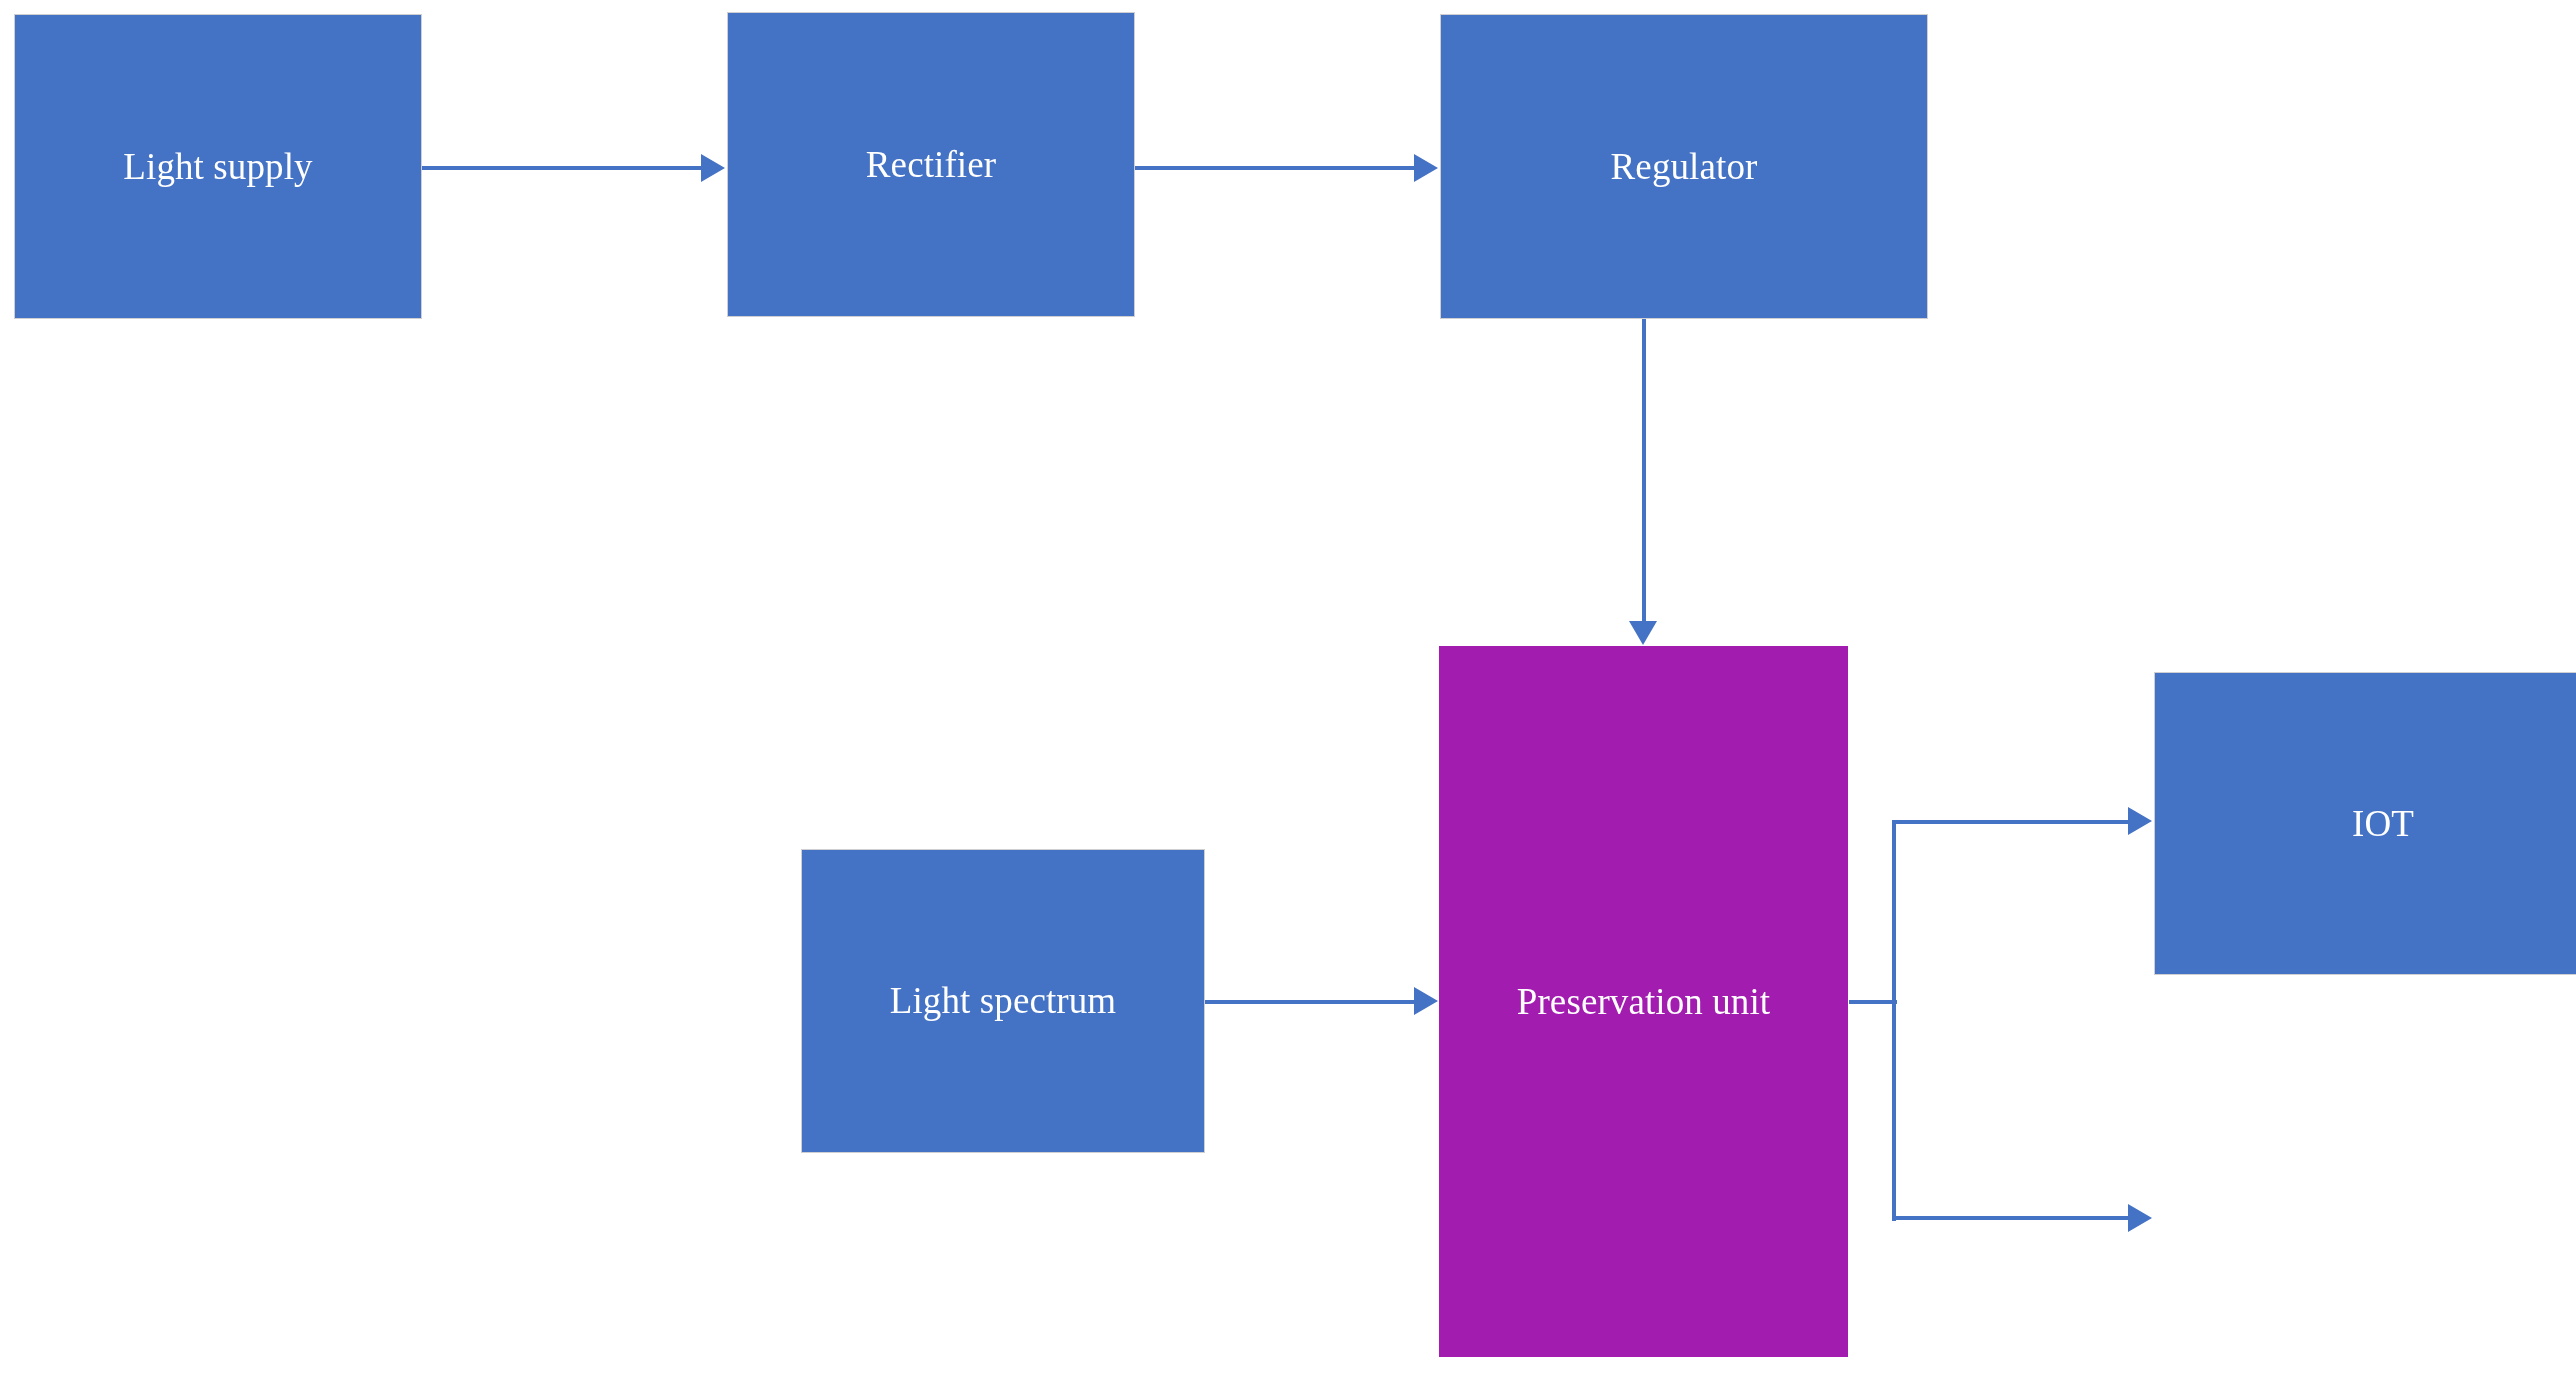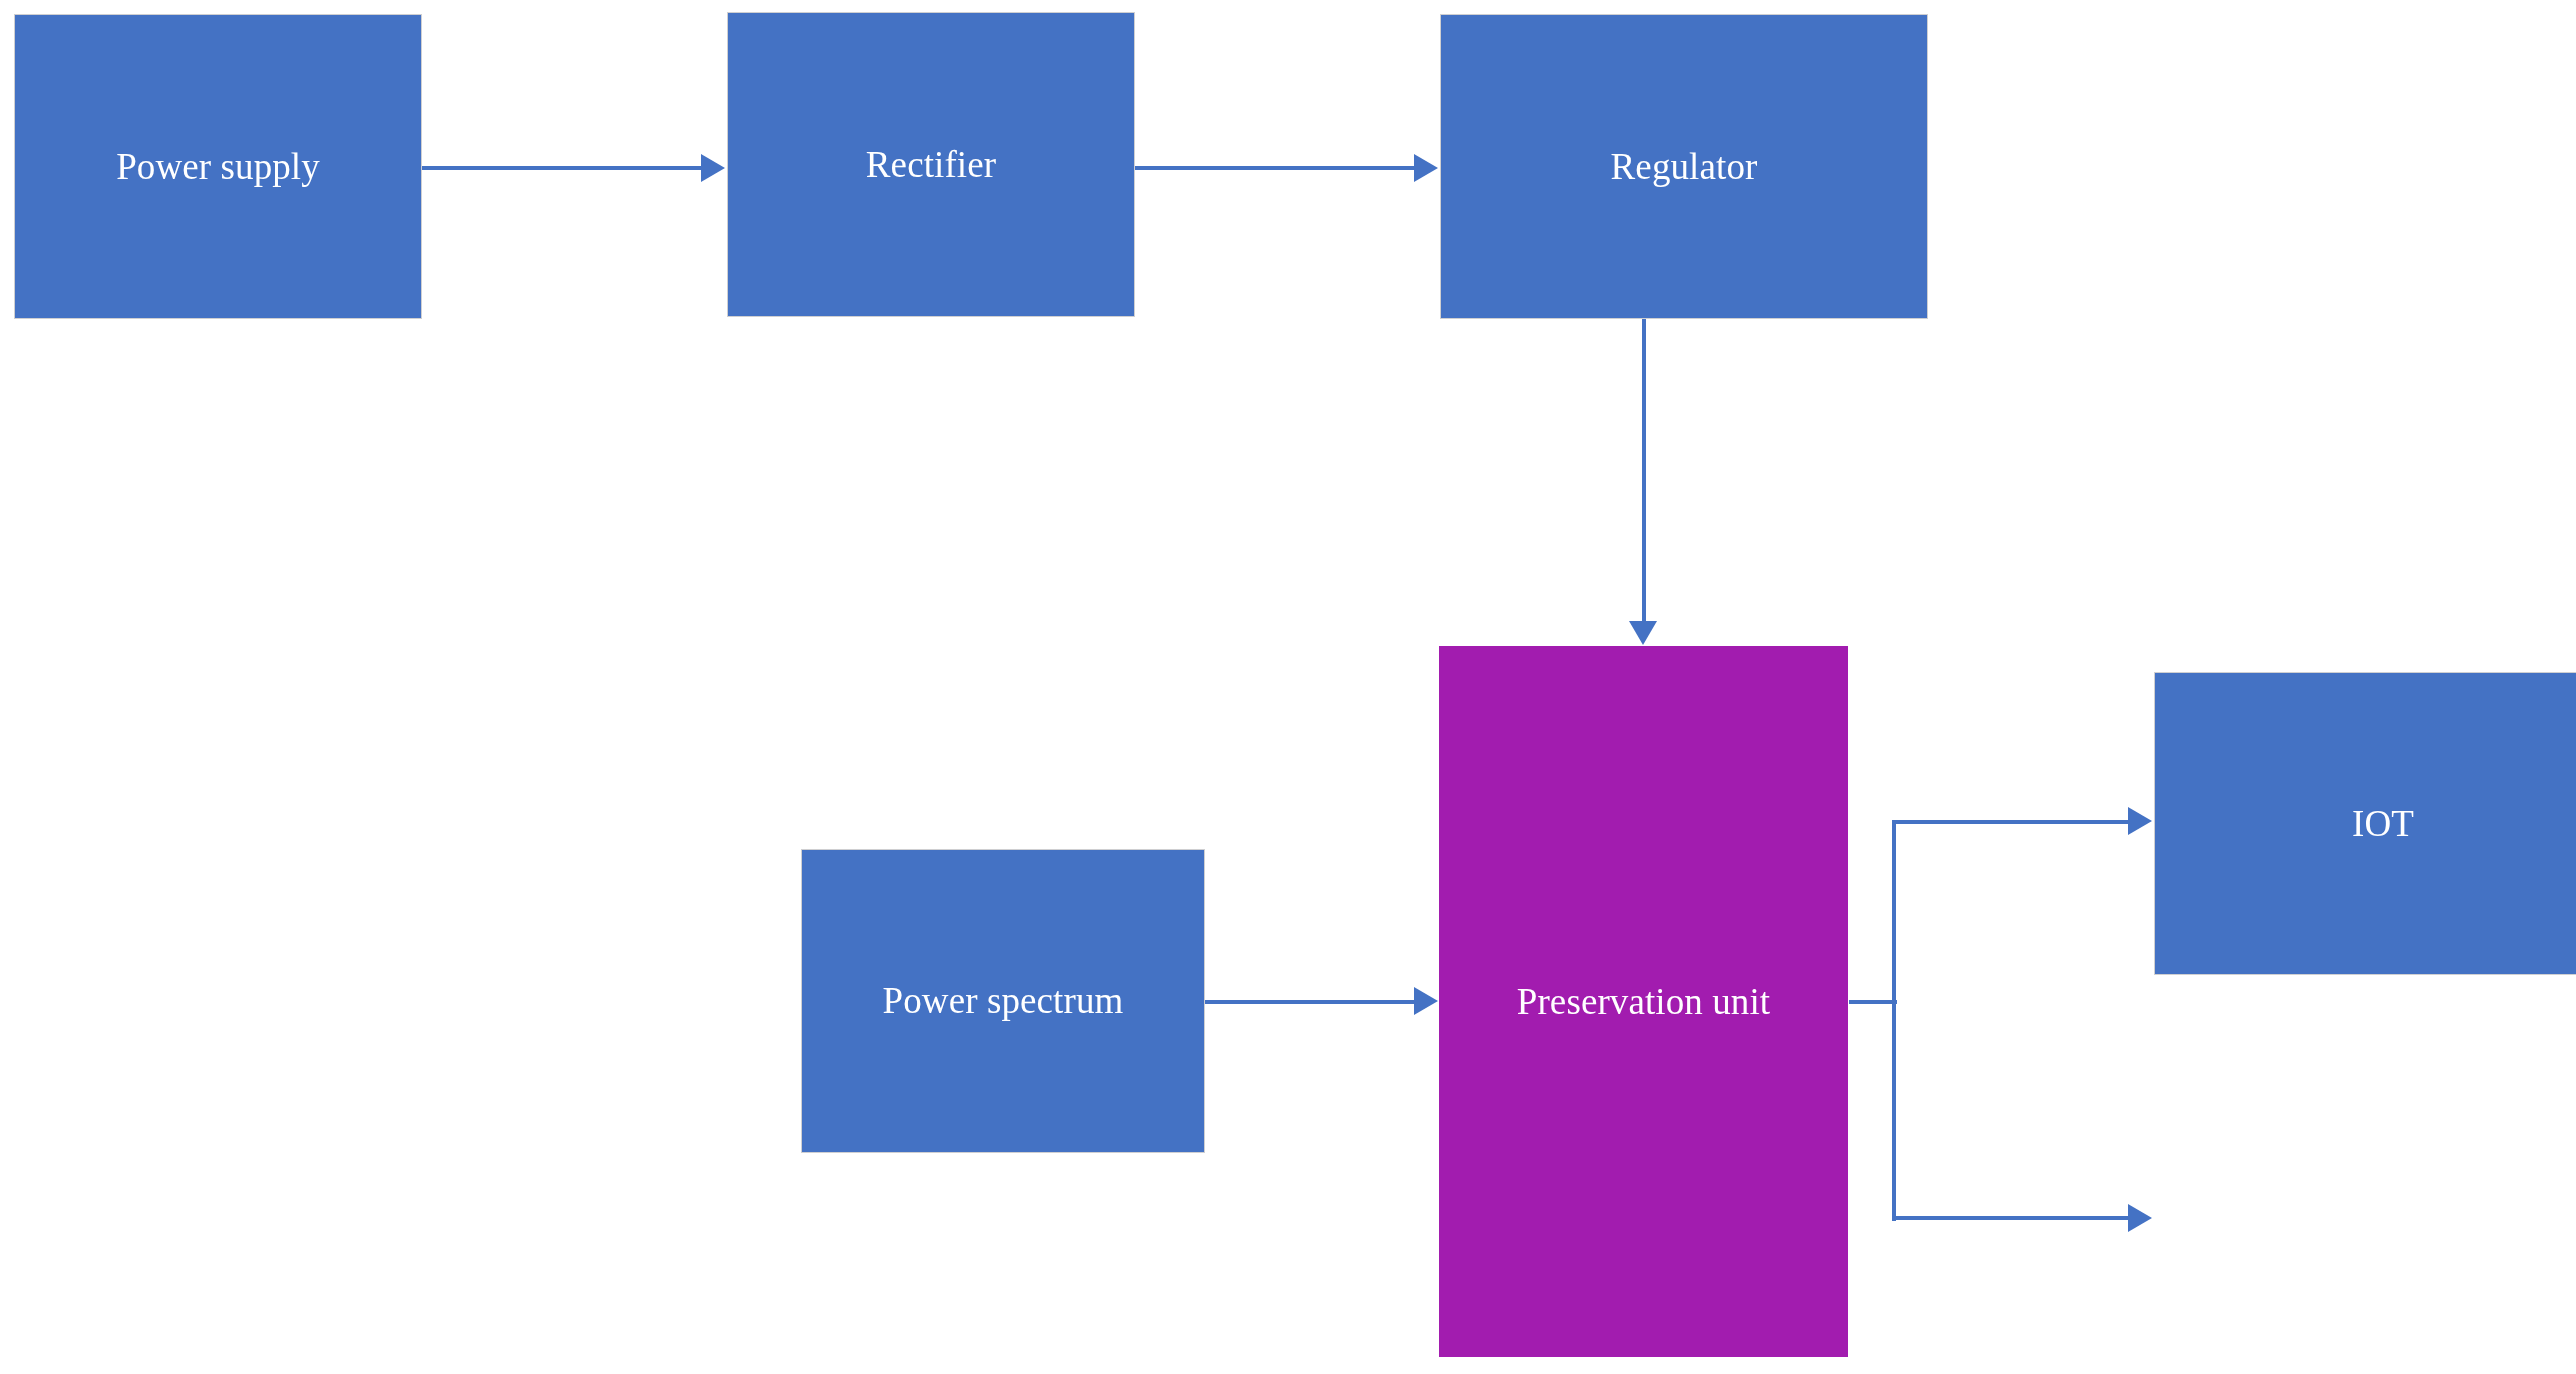--- a/index.html
+++ b/index.html
@@ -56,33 +56,33 @@
   }
   .edge-group{position:absolute;left:0;top:0;width:100%;height:100%;pointer-events:none;}
   .edge-group > *{pointer-events:auto;}
 </style>
 </head>
 <body>
 
 <div id="canvas">
 
   <div class="node blue" style="left:14px;  top:14px;   width:408px; height:305px;">
-    <span class="lbl">Power supply</span>
+    <span class="lbl">Light supply</span>
   </div>
 
   <div class="node blue" style="left:727px; top:12px;  width:408px; height:305px;">
     <span class="lbl">Rectifier</span>
   </div>
 
   <div class="node blue" style="left:1440px; top:14px;  width:488px; height:305px;">
     <span class="lbl">Regulator</span>
   </div>
 
   <div class="node blue" style="left:801px; top:849px; width:404px; height:304px;">
-    <span class="lbl">Power spectrum</span>
+    <span class="lbl">Light spectrum</span>
   </div>
 
   <div class="node green" style="left:1439px; top:646px; width:409px; height:711px;">
     <span class="lbl" style="max-width:267px;">Preservation unit</span>
   </div>
 
   <div class="node blue" style="left:2154px; top:672px; width:458px; height:303px;">
     <span class="lbl">IOT</span>
   </div>
 

